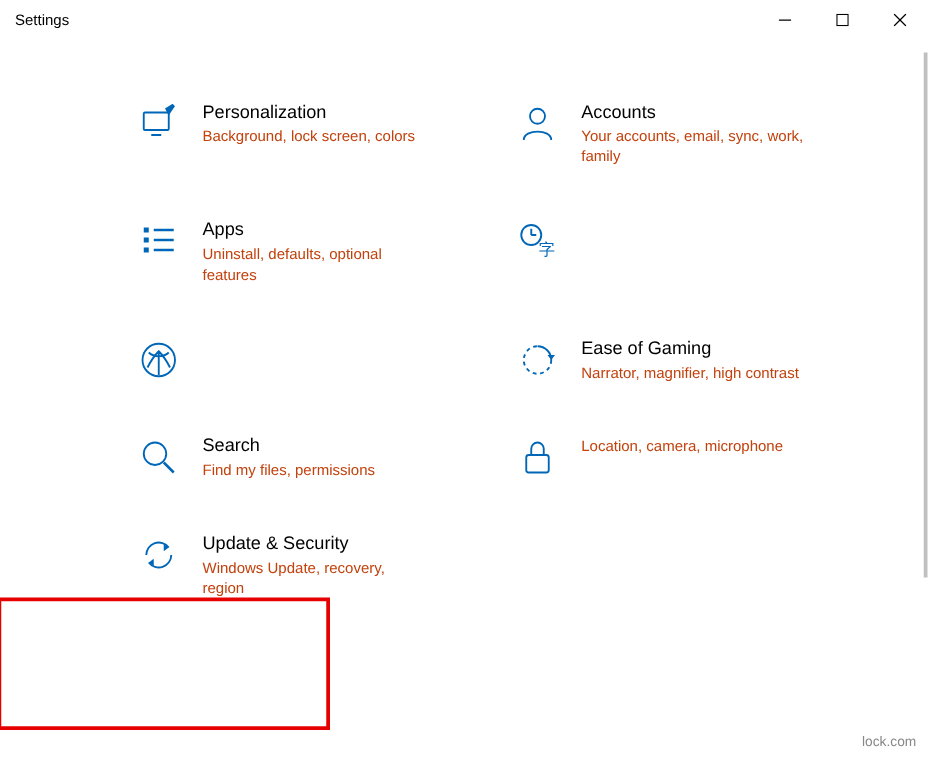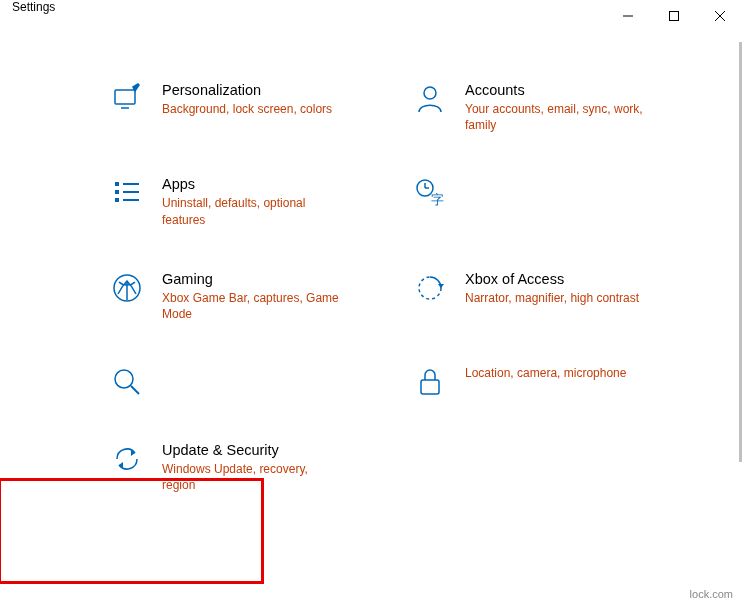--- a/index.html
+++ b/index.html
@@ -7,20 +7,21 @@
       font-family: "Segoe UI", Tahoma, sans-serif;
       background: #fff;
       width: 743px;
       height: 606px;
       overflow: hidden;
       position: relative;
     }
     .titlebar {
       height: 32px;
       display: flex;
+      align-items: center;
       padding-left: 12px;
       border-bottom: 1px solid transparent;
     }
     .titlebar-title {
       font-size: 12px;
       color: #000;
     }
     .window-controls {
       margin-left: auto;
       display: flex;
@@ -192,46 +193,46 @@
       </div>
     </div>
 
     <div class="tile">
       <div class="tile-icon">
         <svg width="32" height="32" viewBox="0 0 32 32">
             <circle cx="16" cy="16" r="13"></circle>
             <path d="M8 10 C12 14 20 14 24 10 M7 22 C10 16 14 11 16 9 C18 11 22 16 25 22 M16 9 L16 28"></path>
           </svg>
       </div>
-      <div class="tile-text">
-        <div class="tile-title">Gaming</div>
-        <div class="tile-desc">Xbox Game Bar, captures, Game Mode</div>
-      </div>
     </div>
 
     <div class="tile">
       <div class="tile-icon">
         <svg width="32" height="32" viewBox="0 0 32 32">
             <path d="M27 16 A11 11 0 1 1 16 5" stroke-dasharray="3 3"></path>
             <path d="M16 5 A11 11 0 0 1 27 16"></path>
             <polygon points="27,16 24,12 30,12" fill="#0067b8" stroke="none"></polygon>
           </svg>
       </div>
       <div class="tile-text">
-        <div class="tile-title">Xbox of Access</div>
+        <div class="tile-title">Ease of Gaming</div>
         <div class="tile-desc">Narrator, magnifier, high contrast</div>
       </div>
     </div>
 
     <div class="tile">
       <div class="tile-icon">
         <svg width="32" height="32" viewBox="0 0 32 32">
             <circle cx="13" cy="13" r="9"></circle>
             <line x1="20" y1="20" x2="28" y2="28" stroke-width="2"></line>
           </svg>
+      </div>
+      <div class="tile-text">
+        <div class="tile-title">Search</div>
+        <div class="tile-desc">Find my files, permissions</div>
       </div>
     </div>
 
     <div class="tile">
       <div class="tile-icon">
         <svg width="32" height="32" viewBox="0 0 32 32">
             <rect x="7" y="14" width="18" height="14" rx="2"></rect>
             <path d="M11 14 L11 9 A5 5 0 0 1 21 9 L21 14"></path>
           </svg>
       </div>

